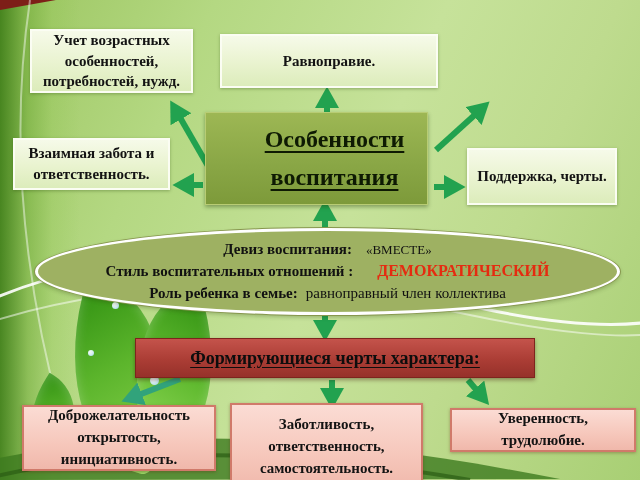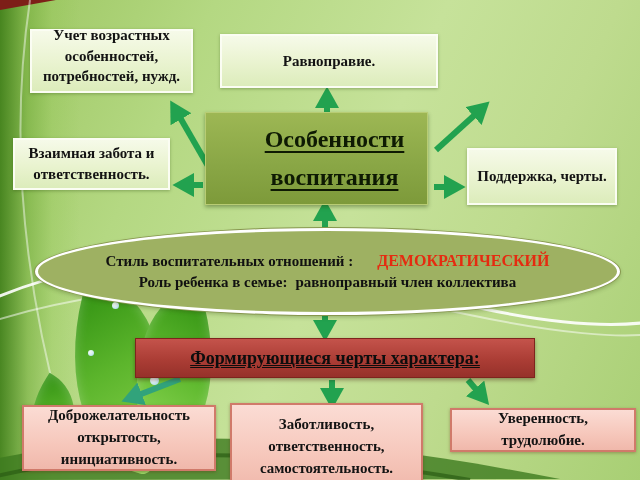--- a/index.html
+++ b/index.html
@@ -28,45 +28,45 @@
   .d4{left:88px;top:350px;width:6px;height:6px;}
   
   .box{position:absolute;display:flex;align-items:center;justify-content:center;text-align:center;
        box-sizing:border-box;font-weight:bold;color:#131313;}
   .light{background:linear-gradient(180deg,#f6fae9 0%,#e9f3cf 55%,#dcecbb 100%);
          border:2px solid #fbfdf3;box-shadow:0 1px 3px rgba(40,70,15,.35);
          font-size:15px;line-height:1.38;padding:4px 8px;}
   .pink{background:linear-gradient(180deg,#fbdcd4 0%,#f6c7bb 60%,#f0b8ab 100%);
         border:2px solid #d07a6a;box-shadow:0 1px 3px rgba(90,30,15,.35);
         font-size:15px;line-height:1.45;padding:4px 8px;}
-  .b-top-left{left:30px;top:29px;width:163px;height:64px;align-items:flex-end;}
+  .b-top-left{left:30px;top:29px;width:163px;height:64px;}
   .b-top-center{left:220px;top:34px;width:218px;height:54px;}
   .b-top-right{left:455px;top:28px;width:173px;height:62px;}
   .b-mid-left{left:13px;top:138px;width:157px;height:52px;}
   .b-mid-right{left:467px;top:148px;width:150px;height:57px;}
   .b-bot-left{left:22px;top:405px;width:194px;height:66px;}
   .b-bot-mid{left:230px;top:403px;width:193px;height:88px;}
   .b-bot-right{left:450px;top:408px;width:186px;height:44px;}
   .center-box{left:205px;top:112px;width:223px;height:93px;
               background:linear-gradient(180deg,#9db754 0%,#8aa746 55%,#7d9a3a 100%);
               border:1px solid #b8cc74;box-shadow:0 2px 4px rgba(30,55,5,.4);
               font-size:24px;line-height:1.55;color:#0e1a03;}
   .center-box span{text-decoration:underline;text-underline-offset:4px;padding-left:36px;}
   .ellipse{position:absolute;left:35px;top:228px;width:585px;height:87px;border-radius:50%;
            background:#9eb162;border:3px solid #ffffff;box-shadow:0 0 0 1px #87974e,0 2px 4px rgba(40,60,10,.3);
            box-sizing:border-box;display:flex;flex-direction:column;align-items:center;justify-content:center;
            color:#111;font-size:15px;line-height:1.4;text-align:center;}
   .ellipse .lbl{font-weight:bold;}
-  .ellipse .val{font-weight:bold;margin-left:8px;}
+  .ellipse .val{font-weight:normal;margin-left:8px;}
   .ellipse .val-caps{font-weight:normal;font-size:13px;margin-left:14px;}
   .ellipse .val-red{font-weight:bold;color:#e52b10;font-size:16px;margin-left:24px;}
   .red-header{left:135px;top:338px;width:400px;height:40px;
               background:linear-gradient(180deg,#c4534b 0%,#ab3d35 55%,#96312a 100%);
               border:1px solid #7e241d;box-shadow:0 2px 4px rgba(60,10,5,.4);
-              font-size:18px;color:#0d0d0d;text-decoration:underline;}
+              font-size:18px;color:#0d0d0d;}
   .red-header span{text-decoration:underline;text-underline-offset:3px;}
 </style>
 </head>
 <body>
 
 <div class="slide">
 
   <div class="left-band"></div>
   <div class="corner-sliver"></div>
   <svg class="deco-svg" width="640" height="480">
@@ -118,20 +118,23 @@
   </div>
   <div class="box center-box">
     <span>Особенности воспитания</span>
   </div>
   <div class="box light b-mid-right">
     <span>Поддержка, черты.</span>
   </div>
 
   <div class="ellipse">
     <div>
+      <span class="lbl">Девиз воспитания:</span><span class="val-caps">«ВМЕСТЕ»</span>
+    </div>
+    <div>
       <span class="lbl">Стиль воспитательных отношений :</span><span class="val-red">ДЕМОКРАТИЧЕСКИЙ</span>
     </div>
     <div>
       <span class="lbl">Роль ребенка в семье:</span><span class="val">равноправный член коллектива</span>
     </div>
   </div>
 
   <div class="box red-header">
     <span>Формирующиеся черты характера:</span>
   </div>

